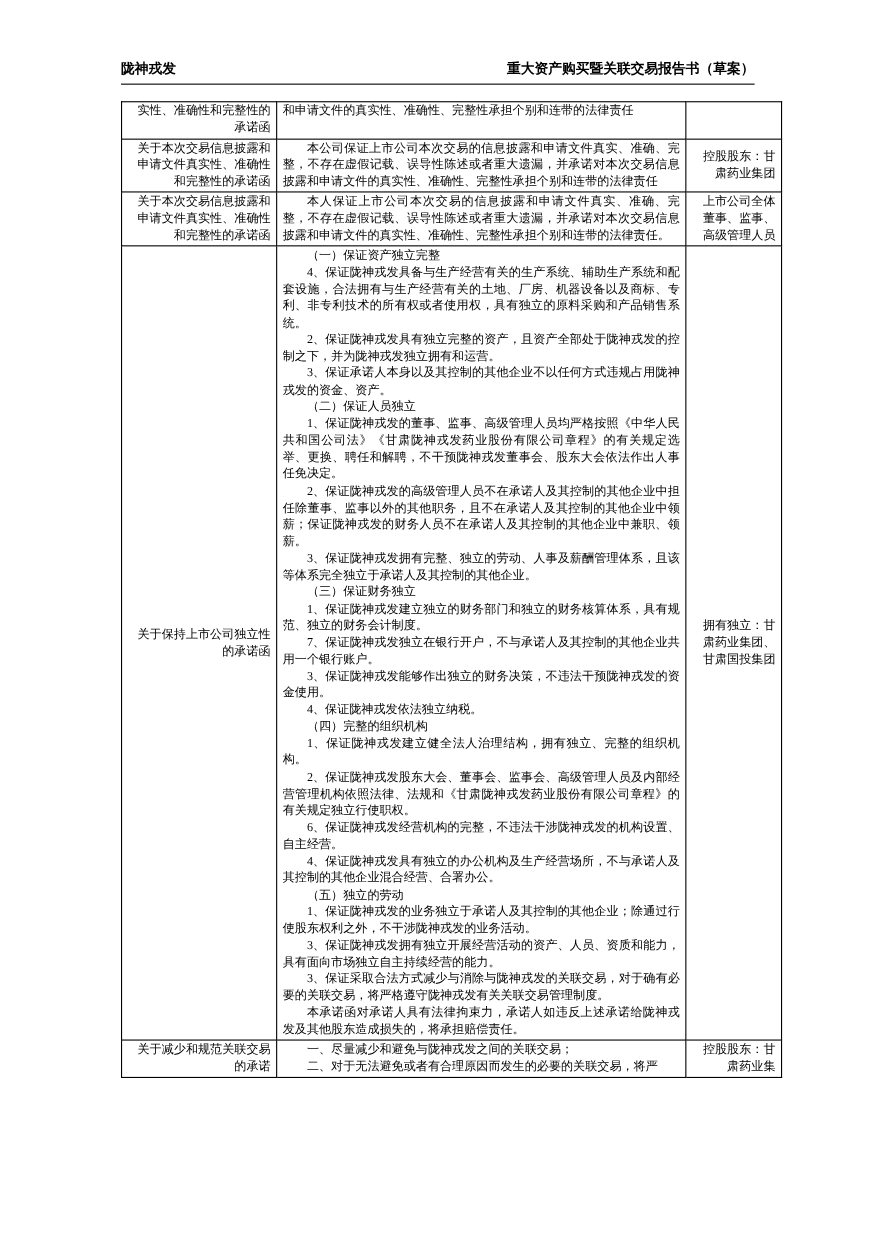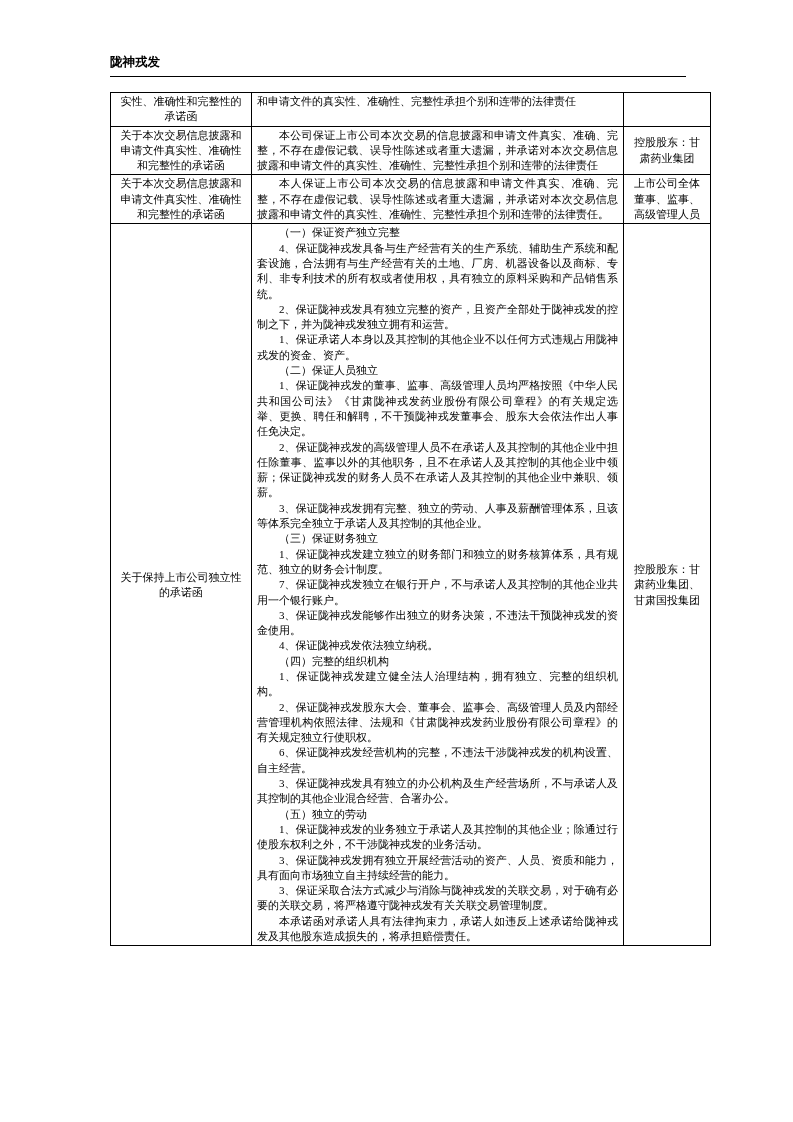--- a/index.html
+++ b/index.html
@@ -37,32 +37,32 @@
     font-size: 11px;
     line-height: 15.3px;
   }
   .doc-table td {
     border: 1px solid #000;
     padding: 1px 5px;
     word-break: break-all;
   }
   td.c1 {
     width: 141px;
-    text-align: center;
+    text-align: right;
     vertical-align: middle;
   }
   td.c2 {
     width: 372px;
     vertical-align: top;
     text-align: justify;
   }
   td.c3 {
     width: 87px;
     vertical-align: middle;
-    text-align: center;
+    text-align: right;
   }
   td.c2 p {
     margin: 0;
     text-indent: 2em;
   }
   td.c2.no-indent p {
     text-indent: 0;
   }
   .doc-footer {
     position: absolute;
@@ -73,20 +73,21 @@
     font-size: 12px;
   }
 </style>
 </head>
 <body>
 
 <div class="page">
 
   <div class="doc-header">
     <span>陇神戎发</span>
+    <span>重大资产购买暨关联交易报告书（草案）</span>
   </div>
 
   <table class="doc-table">
     <tbody>
       <tr>
         <td class="c1">实性、准确性和完整性的承诺函</td>
         <td class="c2 no-indent">
             <p>和申请文件的真实性、准确性、完整性承担个别和连带的法律责任</p>
           </td>
         <td class="c3"></td>
@@ -104,40 +105,48 @@
             <p>本人保证上市公司本次交易的信息披露和申请文件真实、准确、完整，不存在虚假记载、误导性陈述或者重大遗漏，并承诺对本次交易信息披露和申请文件的真实性、准确性、完整性承担个别和连带的法律责任。</p>
           </td>
         <td class="c3">上市公司全体董事、监事、高级管理人员</td>
       </tr>
       <tr>
         <td class="c1">关于保持上市公司独立性的承诺函</td>
         <td class="c2">
             <p>（一）保证资产独立完整</p>
             <p>4、保证陇神戎发具备与生产经营有关的生产系统、辅助生产系统和配套设施，合法拥有与生产经营有关的土地、厂房、机器设备以及商标、专利、非专利技术的所有权或者使用权，具有独立的原料采购和产品销售系统。</p>
             <p>2、保证陇神戎发具有独立完整的资产，且资产全部处于陇神戎发的控制之下，并为陇神戎发独立拥有和运营。</p>
-            <p>1、保证承诺人本身以及其控制的其他企业不以任何方式违规占用陇神戎发的资金、资产。</p>
+            <p>3、保证承诺人本身以及其控制的其他企业不以任何方式违规占用陇神戎发的资金、资产。</p>
             <p>（二）保证人员独立</p>
             <p>1、保证陇神戎发的董事、监事、高级管理人员均严格按照《中华人民共和国公司法》《甘肃陇神戎发药业股份有限公司章程》的有关规定选举、更换、聘任和解聘，不干预陇神戎发董事会、股东大会依法作出人事任免决定。</p>
             <p>2、保证陇神戎发的高级管理人员不在承诺人及其控制的其他企业中担任除董事、监事以外的其他职务，且不在承诺人及其控制的其他企业中领薪；保证陇神戎发的财务人员不在承诺人及其控制的其他企业中兼职、领薪。</p>
             <p>3、保证陇神戎发拥有完整、独立的劳动、人事及薪酬管理体系，且该等体系完全独立于承诺人及其控制的其他企业。</p>
             <p>（三）保证财务独立</p>
             <p>1、保证陇神戎发建立独立的财务部门和独立的财务核算体系，具有规范、独立的财务会计制度。</p>
             <p>7、保证陇神戎发独立在银行开户，不与承诺人及其控制的其他企业共用一个银行账户。</p>
             <p>3、保证陇神戎发能够作出独立的财务决策，不违法干预陇神戎发的资金使用。</p>
             <p>4、保证陇神戎发依法独立纳税。</p>
             <p>（四）完整的组织机构</p>
             <p>1、保证陇神戎发建立健全法人治理结构，拥有独立、完整的组织机构。</p>
             <p>2、保证陇神戎发股东大会、董事会、监事会、高级管理人员及内部经营管理机构依照法律、法规和《甘肃陇神戎发药业股份有限公司章程》的有关规定独立行使职权。</p>
             <p>6、保证陇神戎发经营机构的完整，不违法干涉陇神戎发的机构设置、自主经营。</p>
-            <p>3、保证陇神戎发具有独立的办公机构及生产经营场所，不与承诺人及其控制的其他企业混合经营、合署办公。</p>
+            <p>4、保证陇神戎发具有独立的办公机构及生产经营场所，不与承诺人及其控制的其他企业混合经营、合署办公。</p>
             <p>（五）独立的劳动</p>
             <p>1、保证陇神戎发的业务独立于承诺人及其控制的其他企业；除通过行使股东权利之外，不干涉陇神戎发的业务活动。</p>
             <p>3、保证陇神戎发拥有独立开展经营活动的资产、人员、资质和能力，具有面向市场独立自主持续经营的能力。</p>
             <p>3、保证采取合法方式减少与消除与陇神戎发的关联交易，对于确有必要的关联交易，将严格遵守陇神戎发有关关联交易管理制度。</p>
             <p>本承诺函对承诺人具有法律拘束力，承诺人如违反上述承诺给陇神戎发及其他股东造成损失的，将承担赔偿责任。</p>
           </td>
-        <td class="c3">控股股东：甘肃药业集团、甘肃国投集团</td>
+        <td class="c3">拥有独立：甘肃药业集团、甘肃国投集团</td>
+      </tr>
+      <tr>
+        <td class="c1">关于减少和规范关联交易的承诺</td>
+        <td class="c2">
+            <p>一、尽量减少和避免与陇神戎发之间的关联交易；</p>
+            <p>二、对于无法避免或者有合理原因而发生的必要的关联交易，将严</p>
+          </td>
+        <td class="c3">控股股东：甘肃药业集</td>
       </tr>
     </tbody>
   </table>
 
 
 </div>
 
 </body></html>

